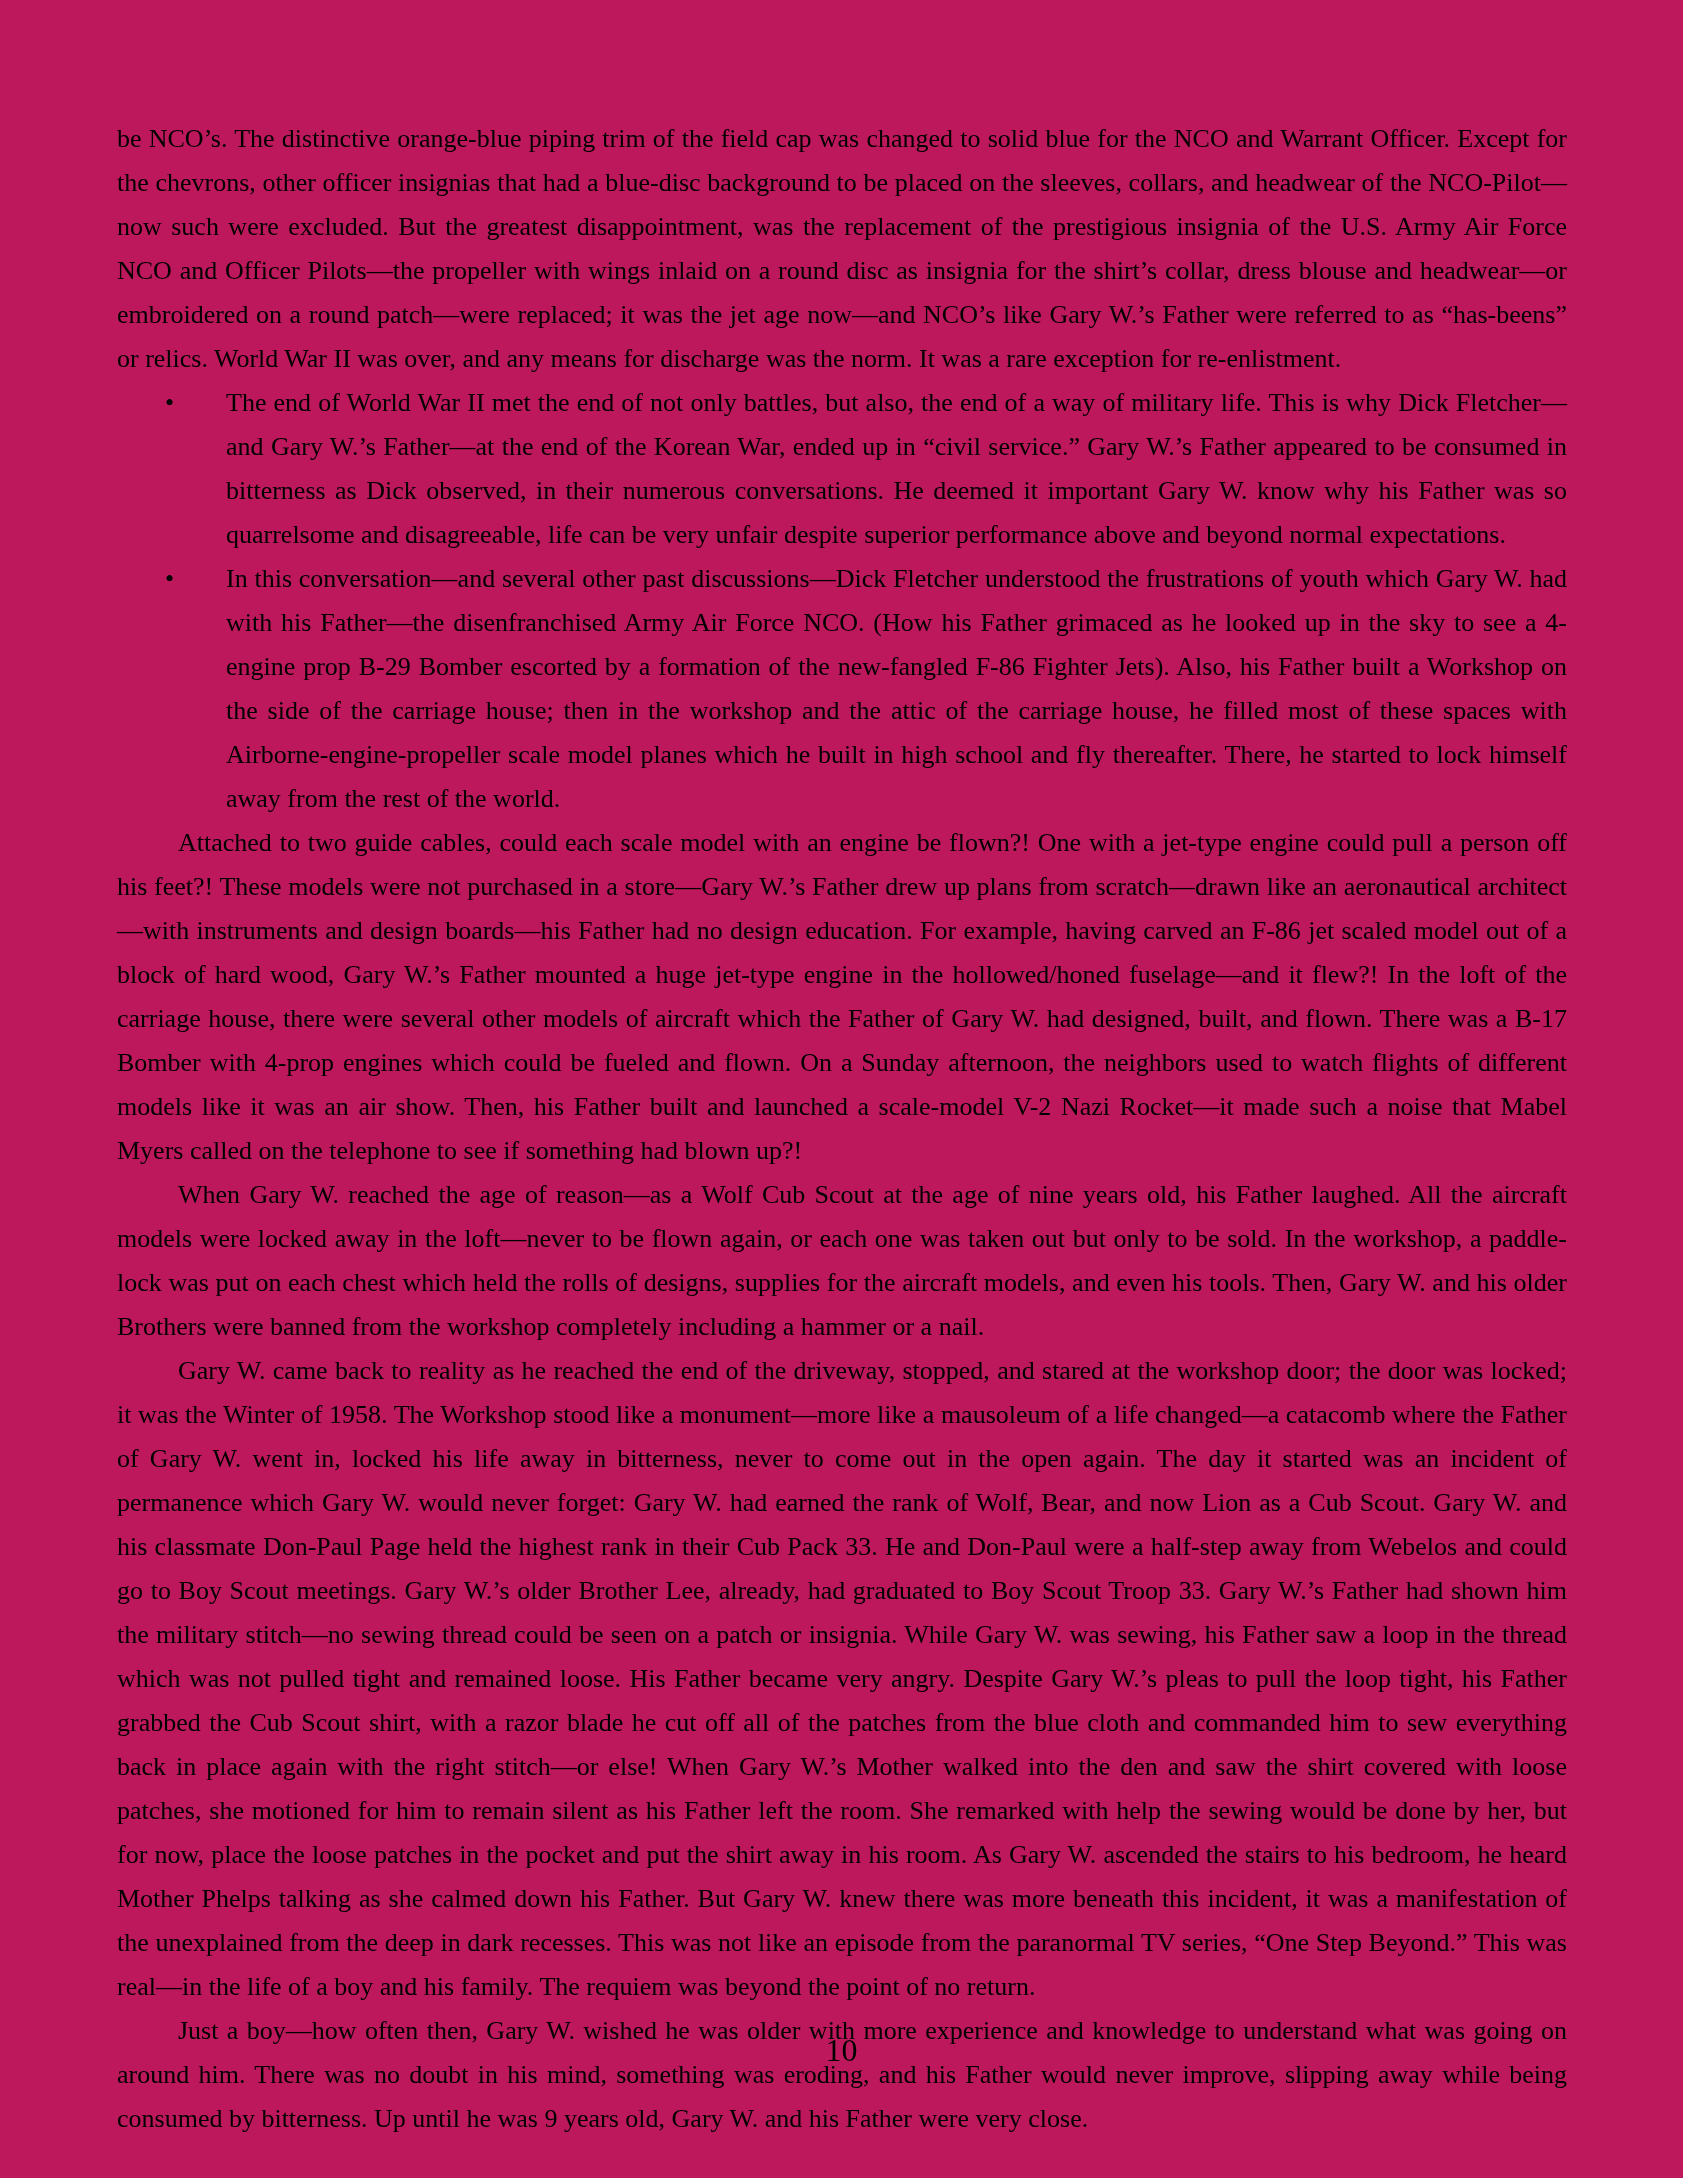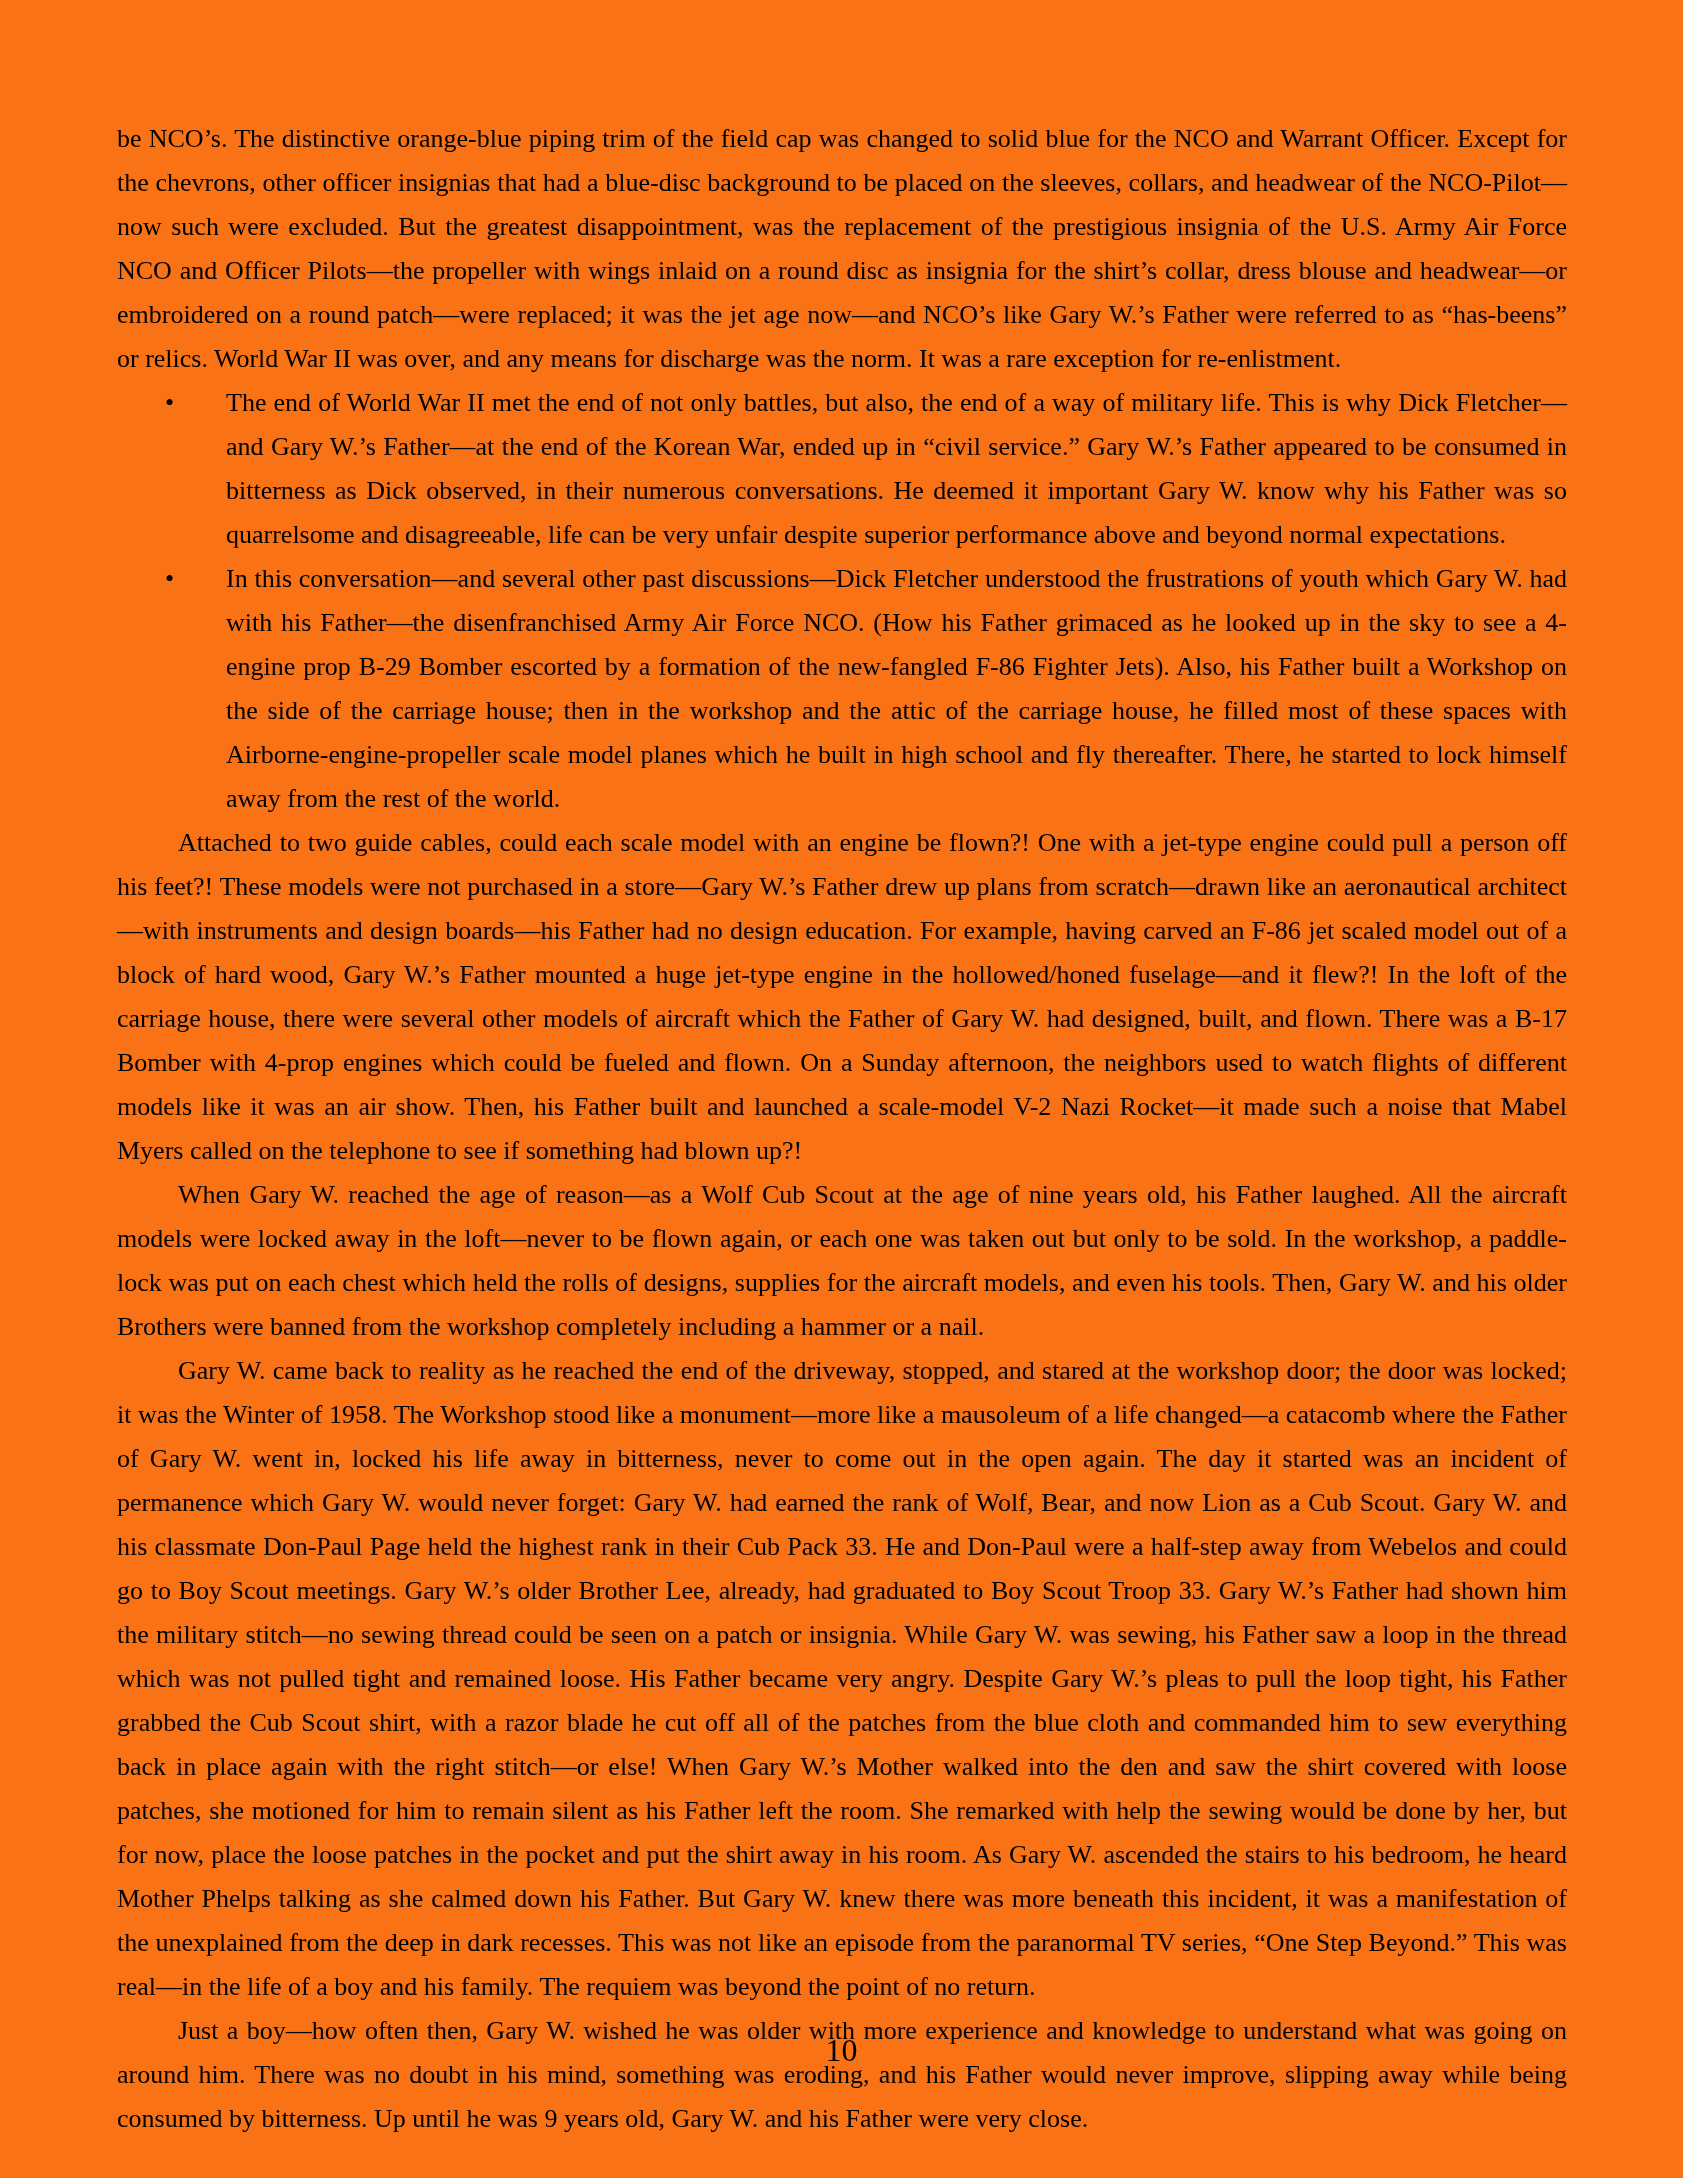--- a/index.html
+++ b/index.html
@@ -4,21 +4,21 @@
 <style>
   html, body {
     margin: 0;
     padding: 0;
     background: #ffffff;
   }
   .page {
     position: relative;
     width: 1683px;
     height: 2178px;
-    background: #f97316;
+    background: #be185d;
     box-sizing: border-box;
     overflow: hidden;
   }
   .content {
     position: absolute;
     left: 117px;
     top: 117px;
     width: 1450px;
   }
   .body-text {

